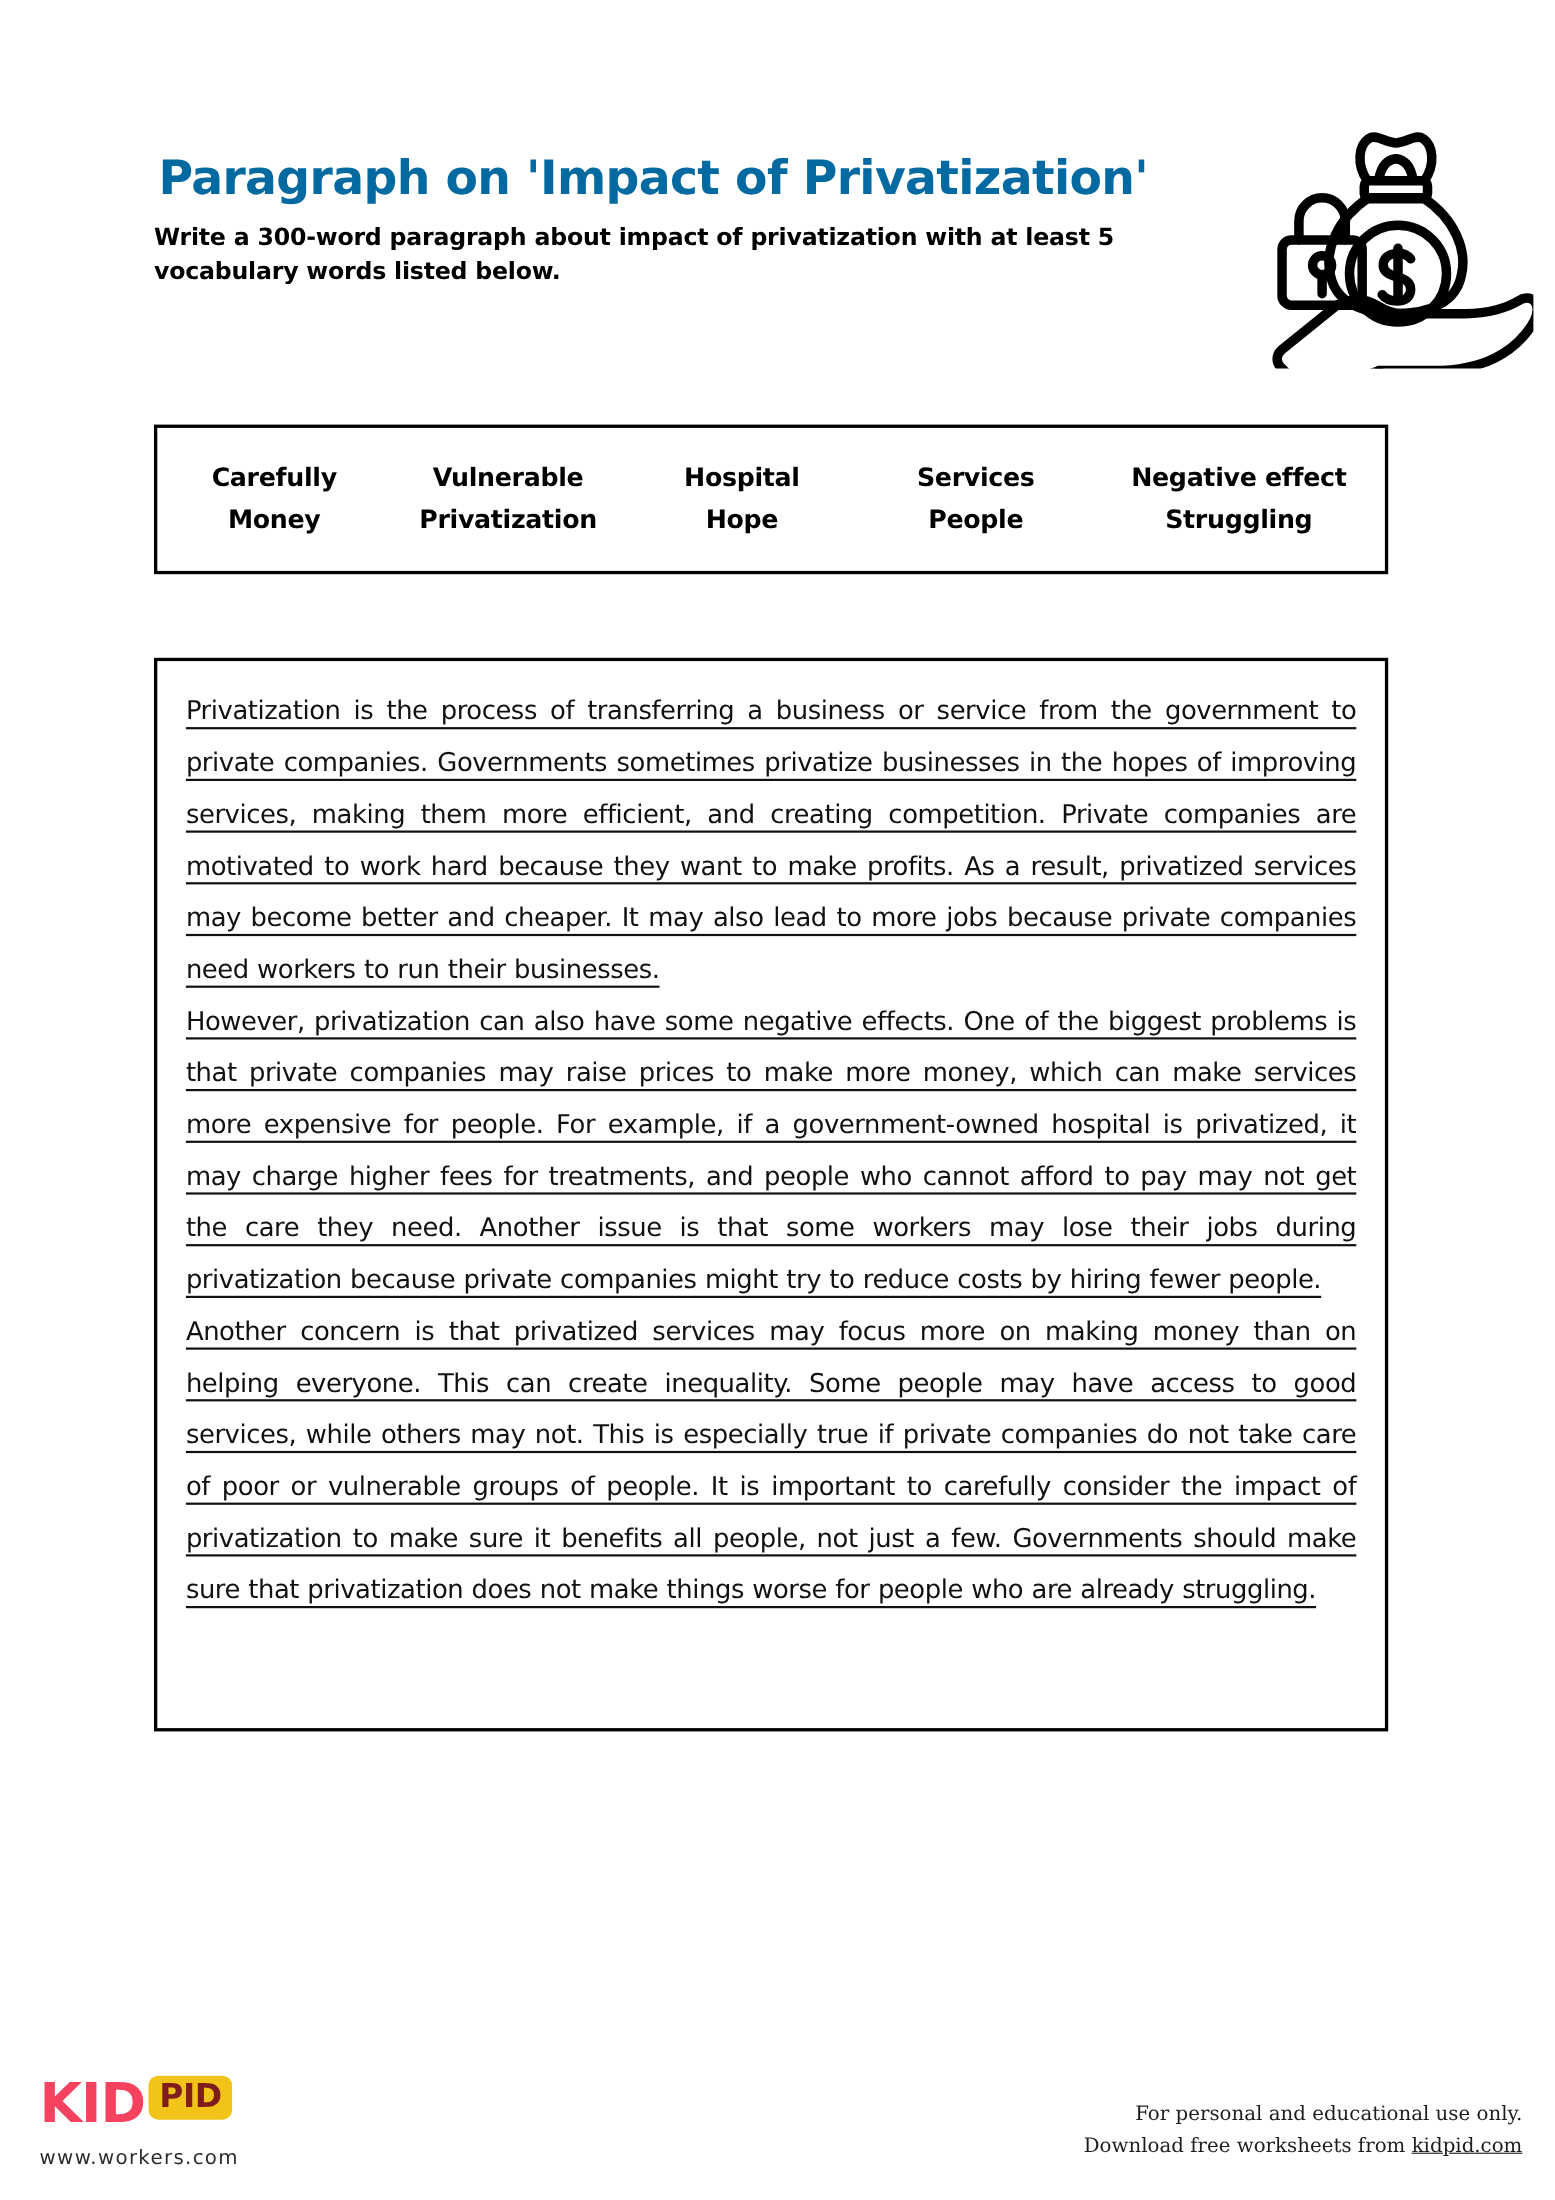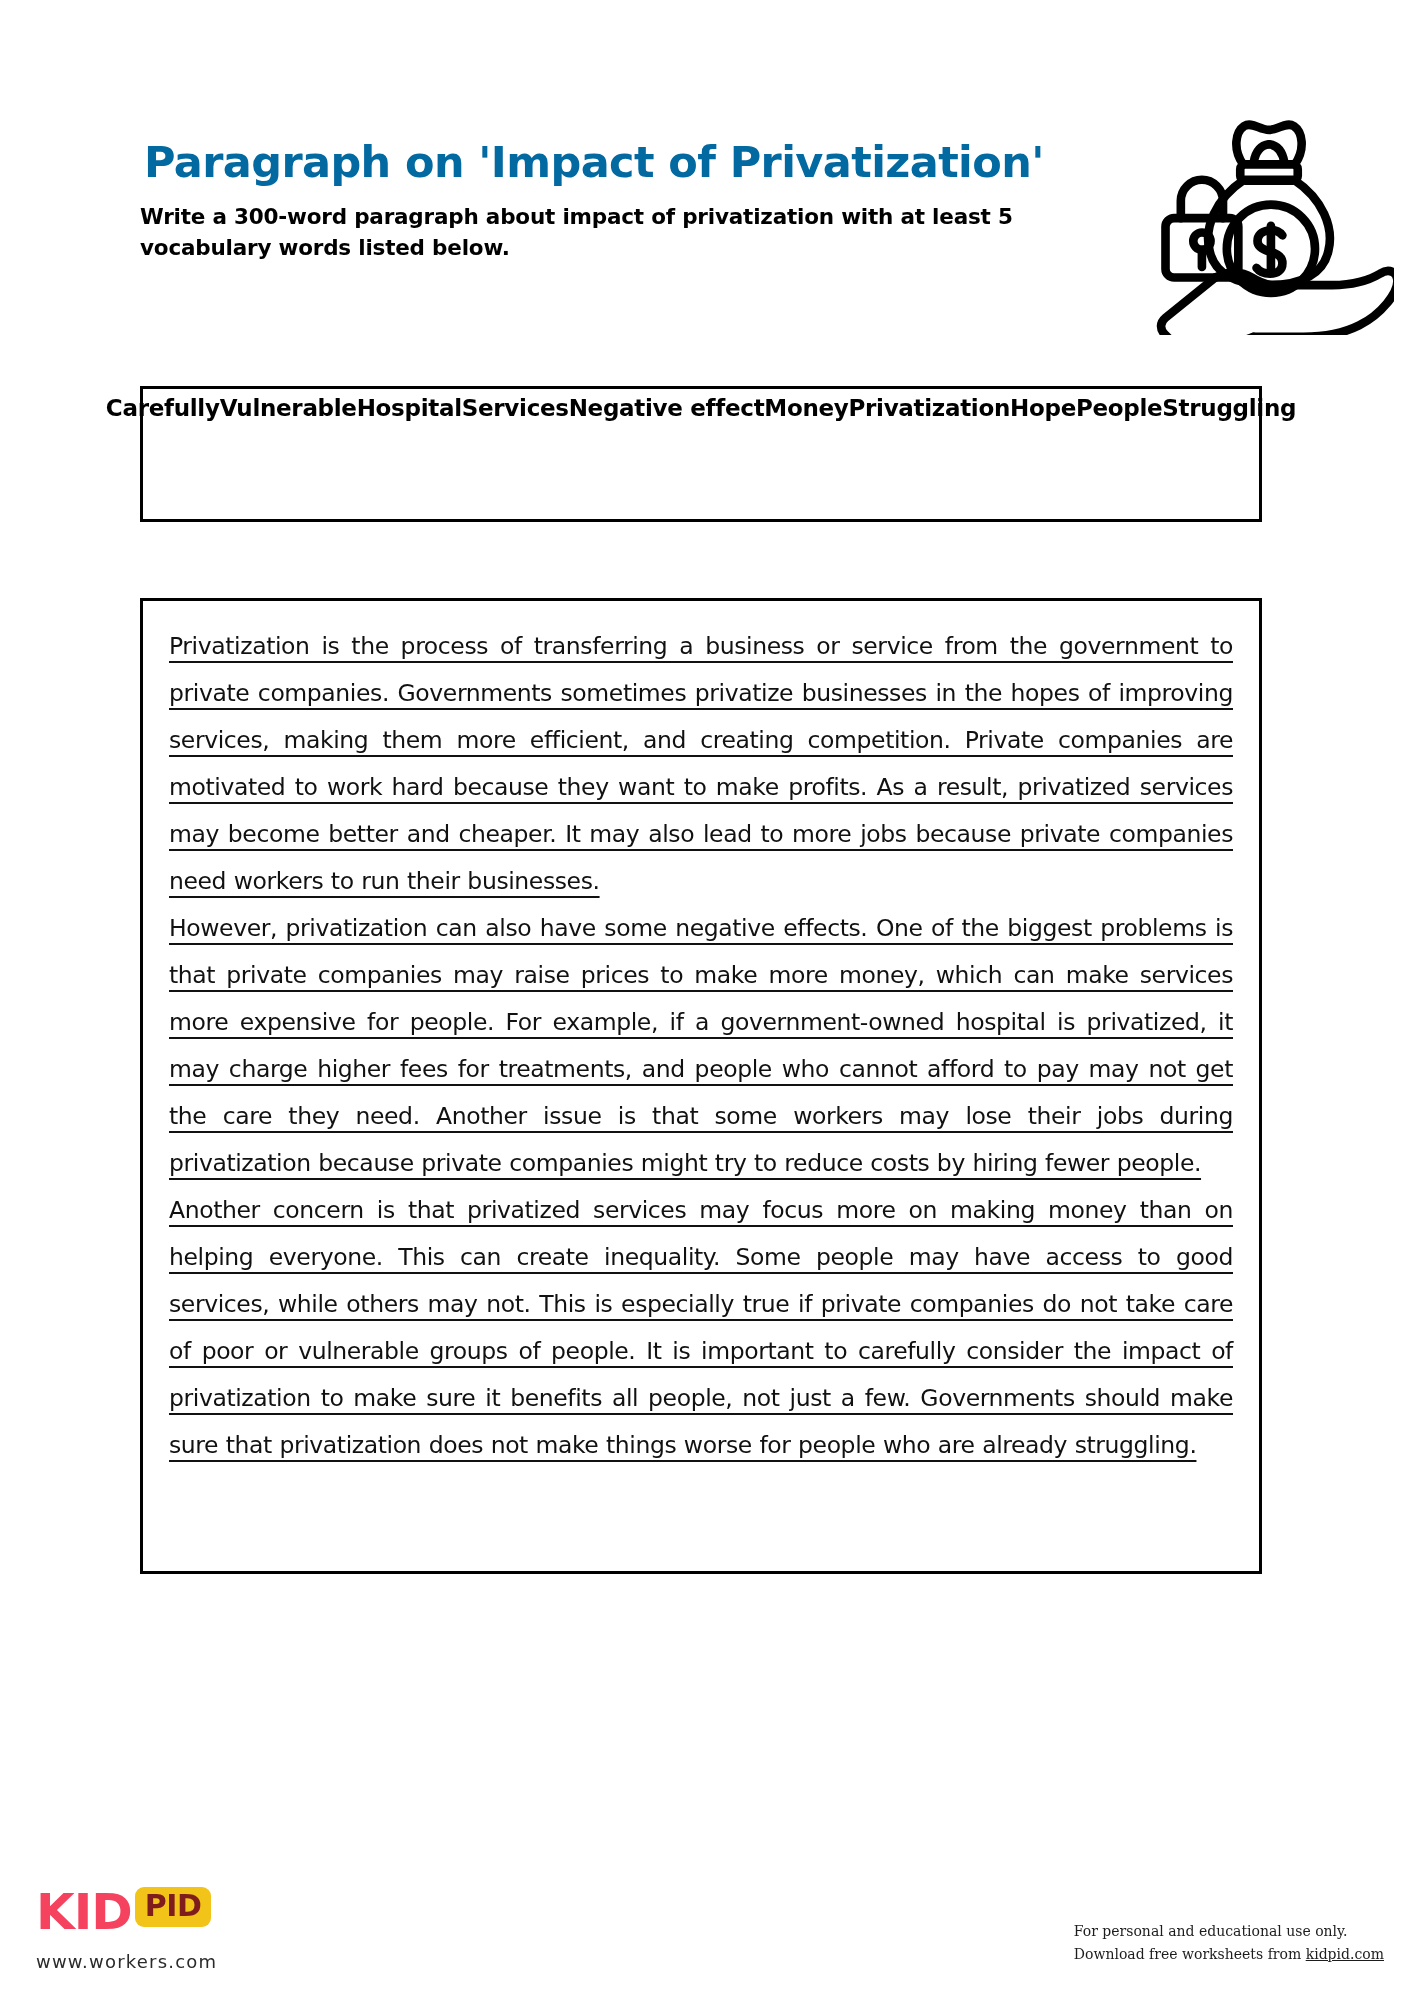--- a/index.html
+++ b/index.html
@@ -62,21 +62,21 @@
   
   .vocab-box {
     position: absolute;
     left: 140px;
     top: 386px;
     width: 1122px;
     height: 136px;
     border: 3px solid #000000;
     box-sizing: border-box;
     display: flex;
-    flex-direction: row;
+    flex-direction: column;
     justify-content: center;
   }
   .vocab-row {
     display: flex;
     width: 100%;
     padding: 6px 0;
   }
   .vocab-cell {
     flex: 1 1 0;
     text-align: center;
@@ -153,23 +153,23 @@
     font-size: 18px;
     color: #2b2b2b;
     letter-spacing: 1.2px;
     margin-top: 6px;
   }
 
   .footer-note {
     position: absolute;
     right: 30px;
     bottom: 34px;
-    text-align: left;
+    text-align: right;
     font-family: "DejaVu Serif", serif;
-    font-size: 14px;
+    font-size: 18px;
     color: #1d1d1d;
     line-height: 1.65;
   }
   .footer-note .link {
     text-decoration: underline;
   }
 </style>
 </head>
 <body>
 

